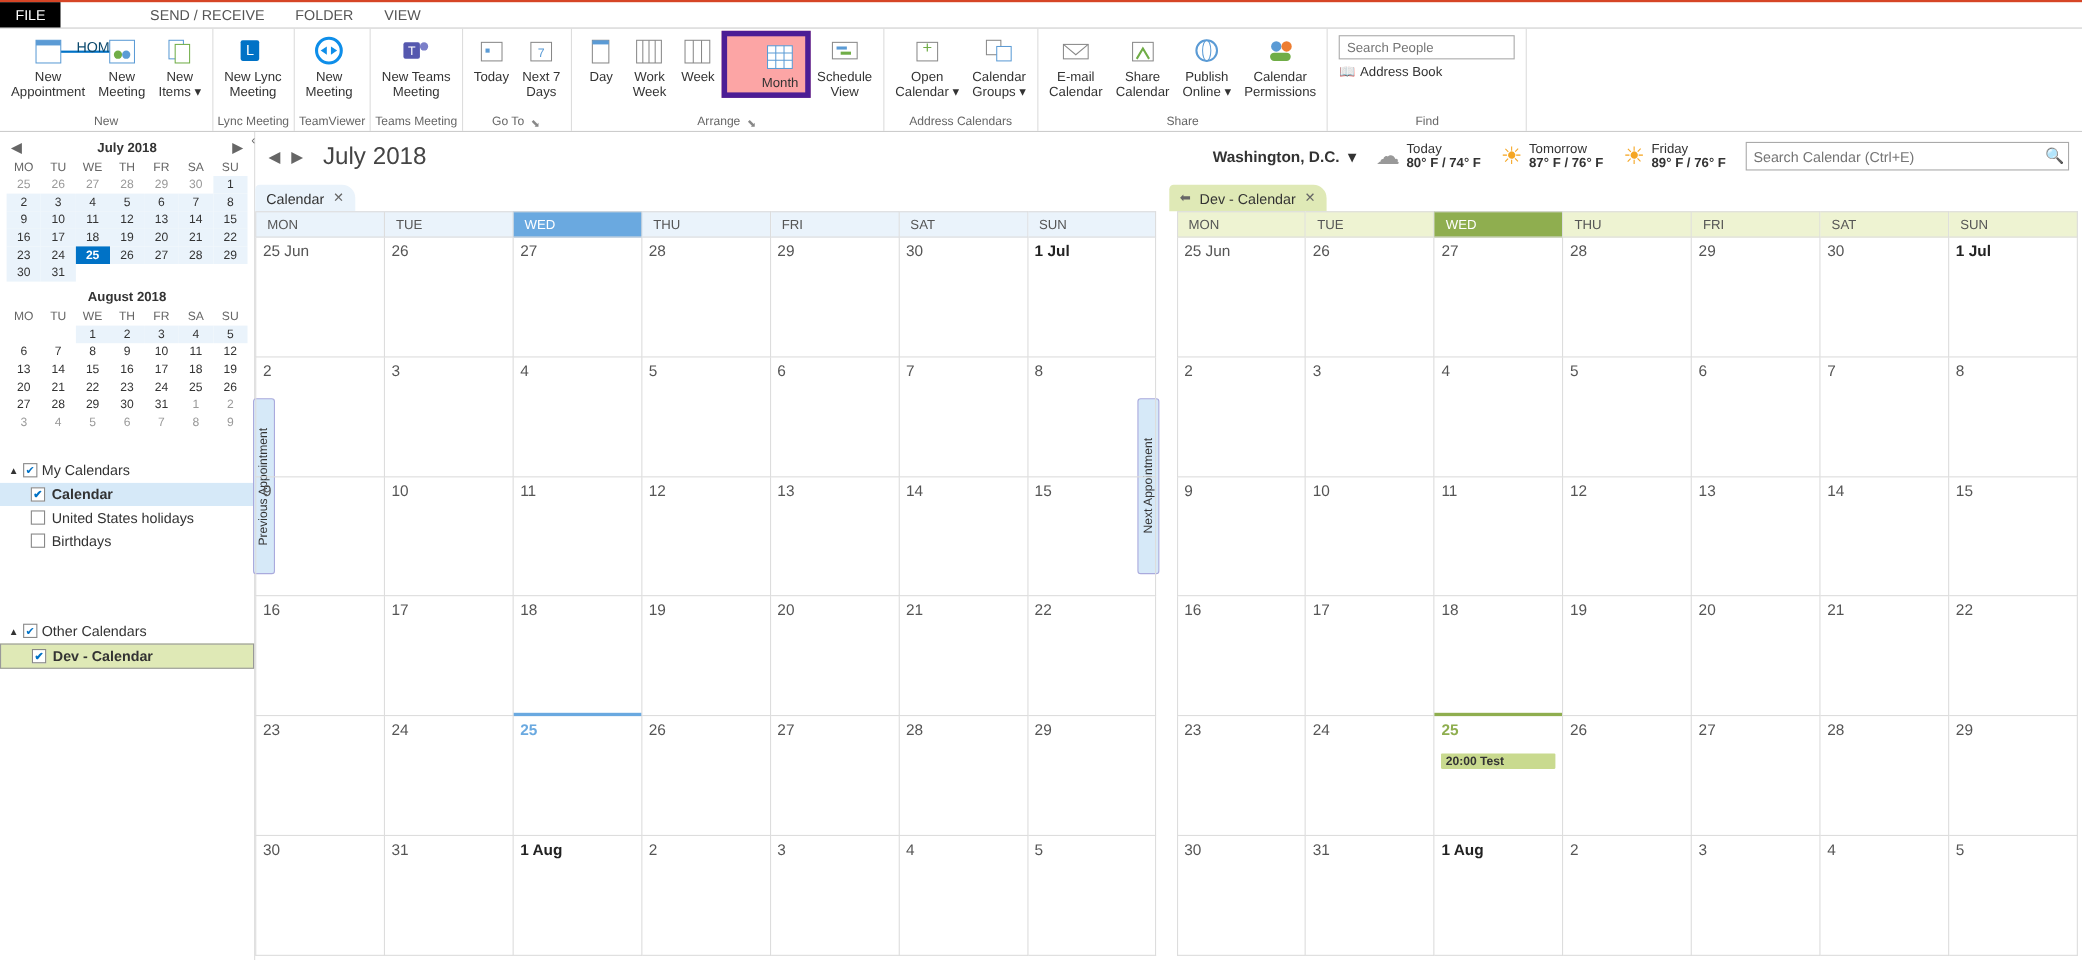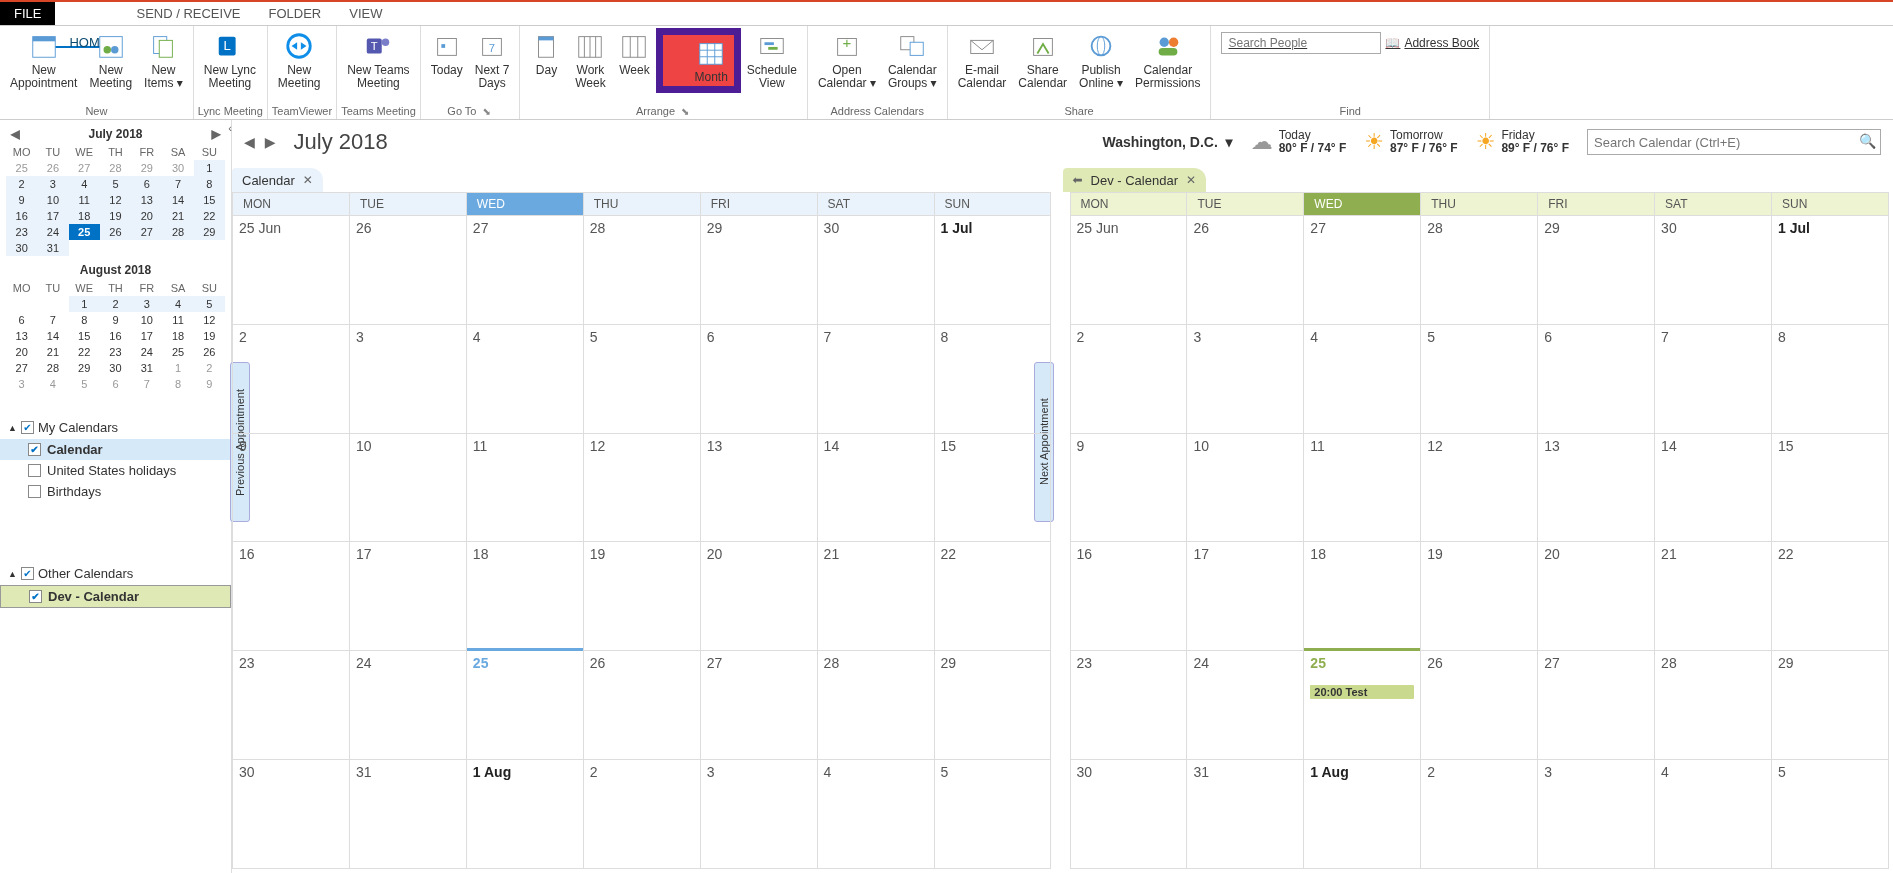--- a/index.html
+++ b/index.html
@@ -10,24 +10,24 @@
 .tab { padding: 4px 14px; cursor: pointer; color: #555; font-size: 13px; display: flex; align-items: center; }
 .tab.file { background: #000000; color: #fff; }
 .tab.active { color: #0c4a6e; border-bottom: 2px solid #0072c6; margin-top: 36px; }
 
 
 .ribbon { height: 94px; display: flex; border-bottom: 1px solid #ccc; }
 .group { border-right: 1px solid #ddd; display: flex; flex-direction: column; padding: 2px 4px 0; }
 .group-items { display: flex; flex: 1; align-items: flex-start; }
 .group-label { text-align: center; font-size: 11px; color: #666; padding: 1px 0 2px; }
 .ritem { display: flex; flex-direction: column; align-items: center; justify-content: flex-start; padding: 2px 6px; cursor: pointer; text-align: center; line-height: 1.1; font-size: 12px; }
-.ritem.sel { background: #ef4444; border: 7px solid #4c1d95; padding-left: 31px; }
+.ritem.sel { background: #fca5a5; border: 5px solid #4c1d95; padding-left: 31px; }
 .ritem .ico { width: 32px; height: 32px; margin-bottom: 2px; display: flex; align-items: center; justify-content: center; }
 .ritem .ico svg { width: 30px; height: 30px; }
-.find-col { display: flex; flex-direction: row; gap: 4px; padding: 4px 6px; text-decoration: underline; }
+.find-col { display: flex; flex-direction: column; gap: 4px; padding: 4px 6px; }
 .search-people { width: 160px; height: 22px; border: 1px solid #aaa; padding: 2px 6px; font-size: 12px; }
 .addr { font-size: 12px; display: flex; align-items: center; gap: 4px; cursor: pointer; }
 
 
 .main { display: flex; height: calc(873px - 26px - 94px); }
 .side { width: 232px; border-right: 1px solid #ddd; position: relative; padding-top: 4px; }
 .collapse-handle { position: absolute; right: -1px; top: 2px; font-size: 11px; color: #666; cursor: pointer; }
 
 
 .mini { margin: 0 6px 4px; }

